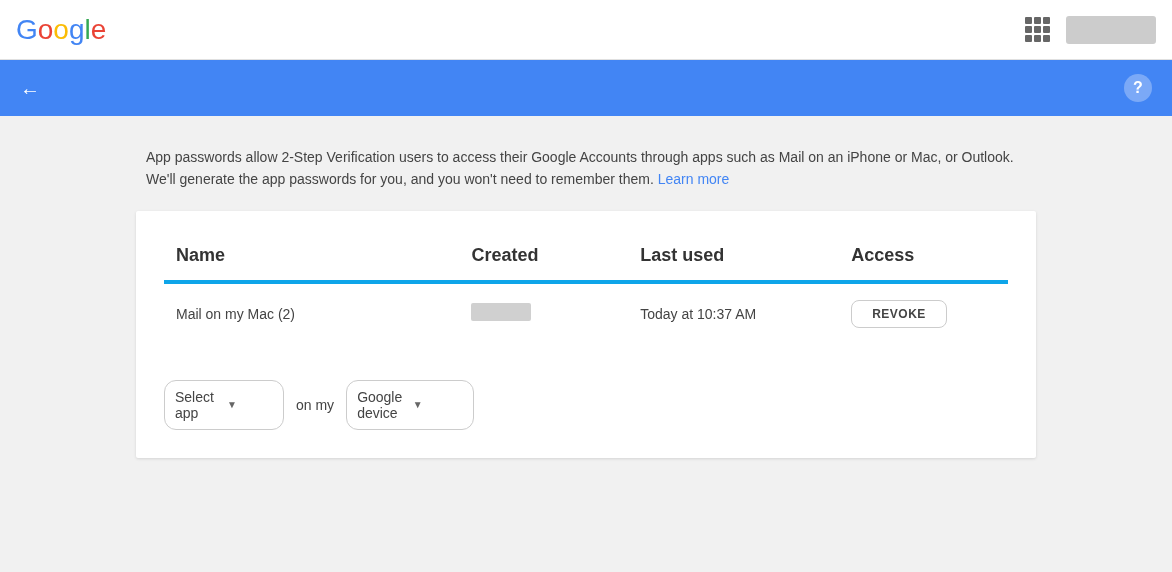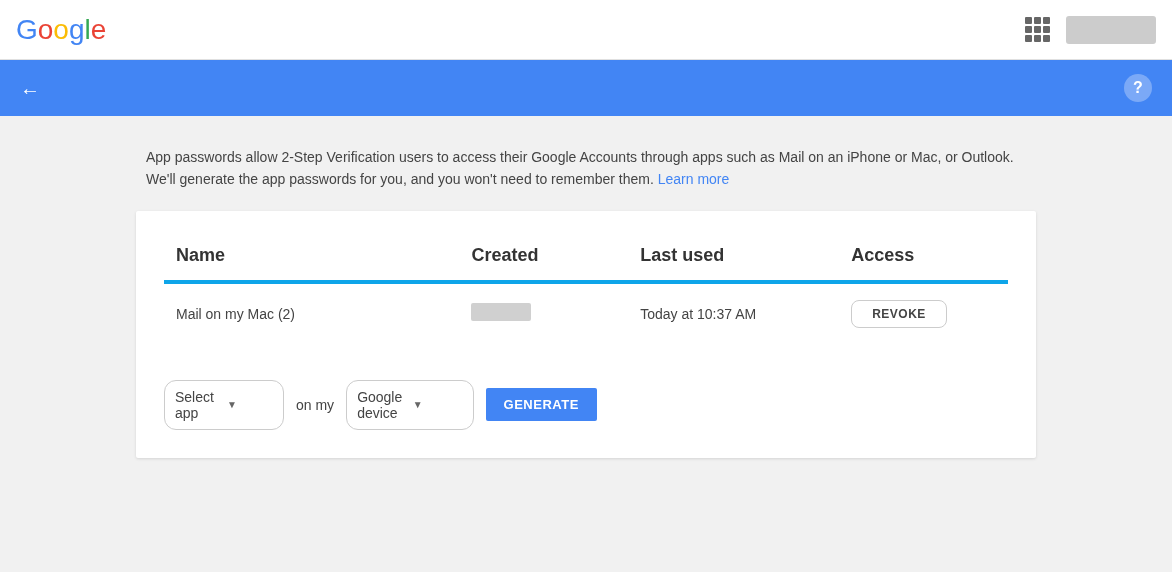--- a/index.html
+++ b/index.html
@@ -276,16 +276,15 @@
     <div class="generate-row">
       <div class="select-dropdown">
         <span>Select app</span>
         <span class="dropdown-arrow">▼</span>
       </div>
       <span class="on-my-label">on my</span>
       <div class="select-dropdown">
         <span>Google device</span>
         <span class="dropdown-arrow">▼</span>
       </div>
-      <button class="generate-btn">GENERATE</button>
     </div>
   </div>
 </div>
 
 </body></html>

